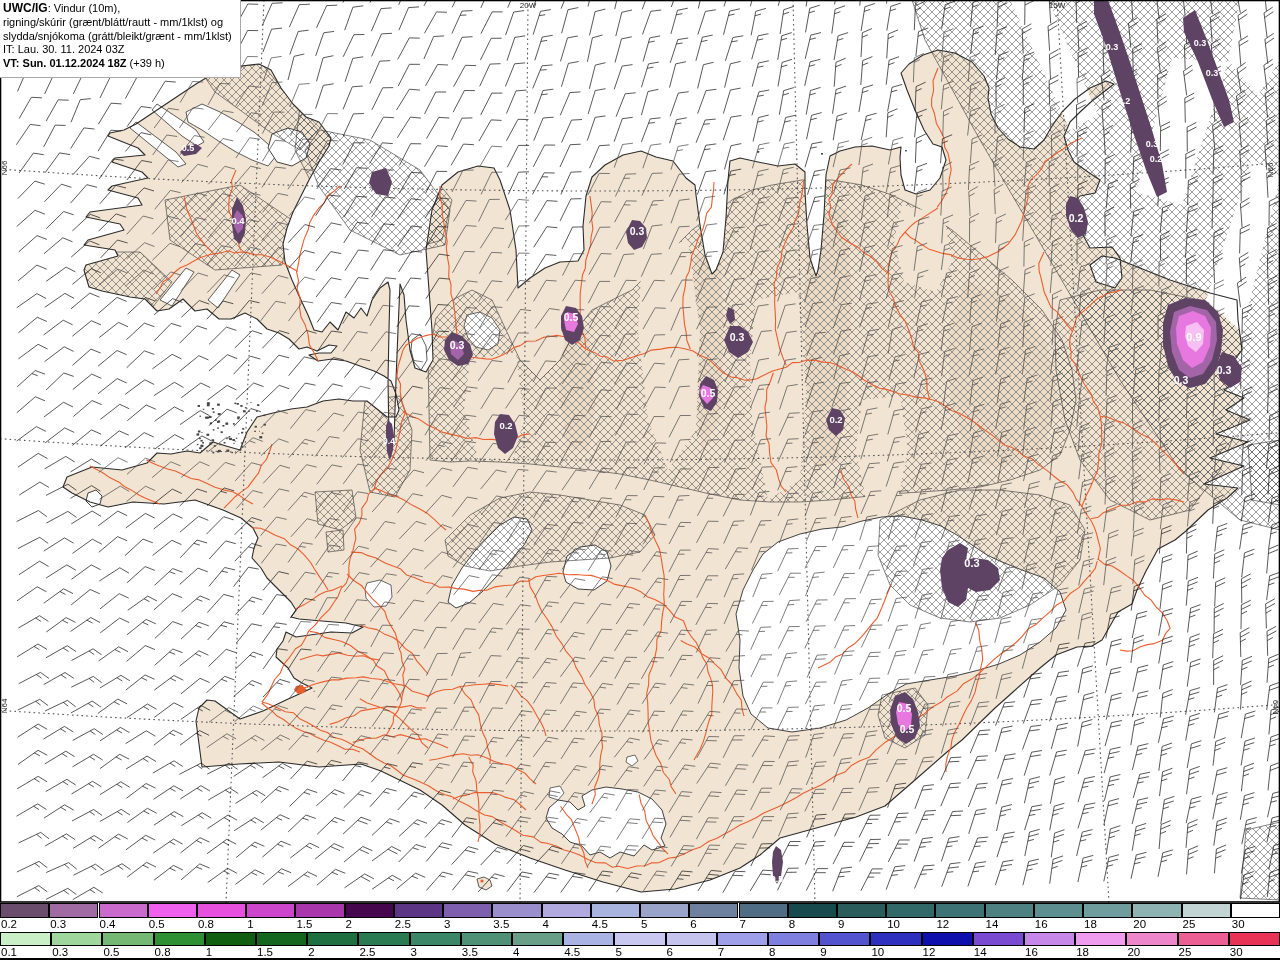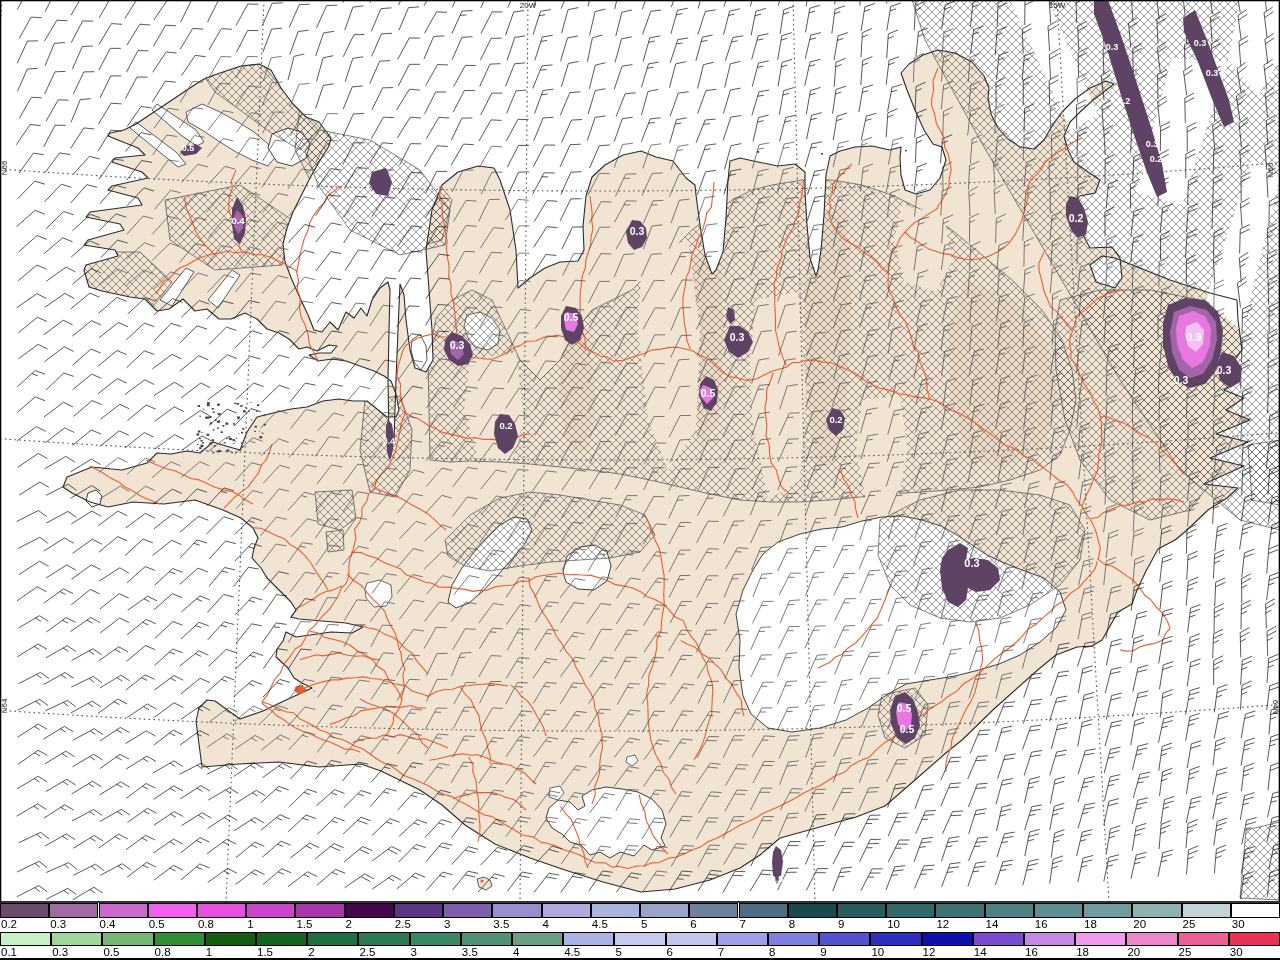--- a/index.html
+++ b/index.html
@@ -369,12 +369,14 @@
     <div style="position:absolute;left:820.2px;top:945.5px;font:11.5px 'Liberation Sans',sans-serif;color:#000">9</div>
     <div style="position:absolute;left:871.4px;top:945.5px;font:11.5px 'Liberation Sans',sans-serif;color:#000">10</div>
     <div style="position:absolute;left:922.6px;top:945.5px;font:11.5px 'Liberation Sans',sans-serif;color:#000">12</div>
     <div style="position:absolute;left:973.8px;top:945.5px;font:11.5px 'Liberation Sans',sans-serif;color:#000">14</div>
     <div style="position:absolute;left:1025.0px;top:945.5px;font:11.5px 'Liberation Sans',sans-serif;color:#000">16</div>
     <div style="position:absolute;left:1076.2px;top:945.5px;font:11.5px 'Liberation Sans',sans-serif;color:#000">18</div>
     <div style="position:absolute;left:1127.4px;top:945.5px;font:11.5px 'Liberation Sans',sans-serif;color:#000">20</div>
     <div style="position:absolute;left:1178.6px;top:945.5px;font:11.5px 'Liberation Sans',sans-serif;color:#000">25</div>
     <div style="position:absolute;left:1229.8px;top:945.5px;font:11.5px 'Liberation Sans',sans-serif;color:#000">30</div>
     <div style="position:absolute;left:0;top:958px;width:1280px;height:2px;background:#000"></div>
+<div style="position:absolute;left:0;top:0;width:241px;height:78px;background:#fff;border-right:1px solid #aaa;border-bottom:1px solid #aaa;font:11px 'Liberation Sans',sans-serif;color:#000;line-height:13.8px;padding:2px 0 0 3px;box-sizing:border-box;white-space:nowrap">
+<b style="font-size:12px">UWC/IG</b>: Vindur (10m),<br>rigning/skúrir (grænt/blátt/rautt - mm/1klst) og<br>slydda/snjókoma (grátt/bleikt/grænt - mm/1klst)<br>IT: Lau. 30. 11. 2024 03Z<br><b>VT: Sun. 01.12.2024 18Z</b> (+39 h)</div>
 </div>
 </body></html>

